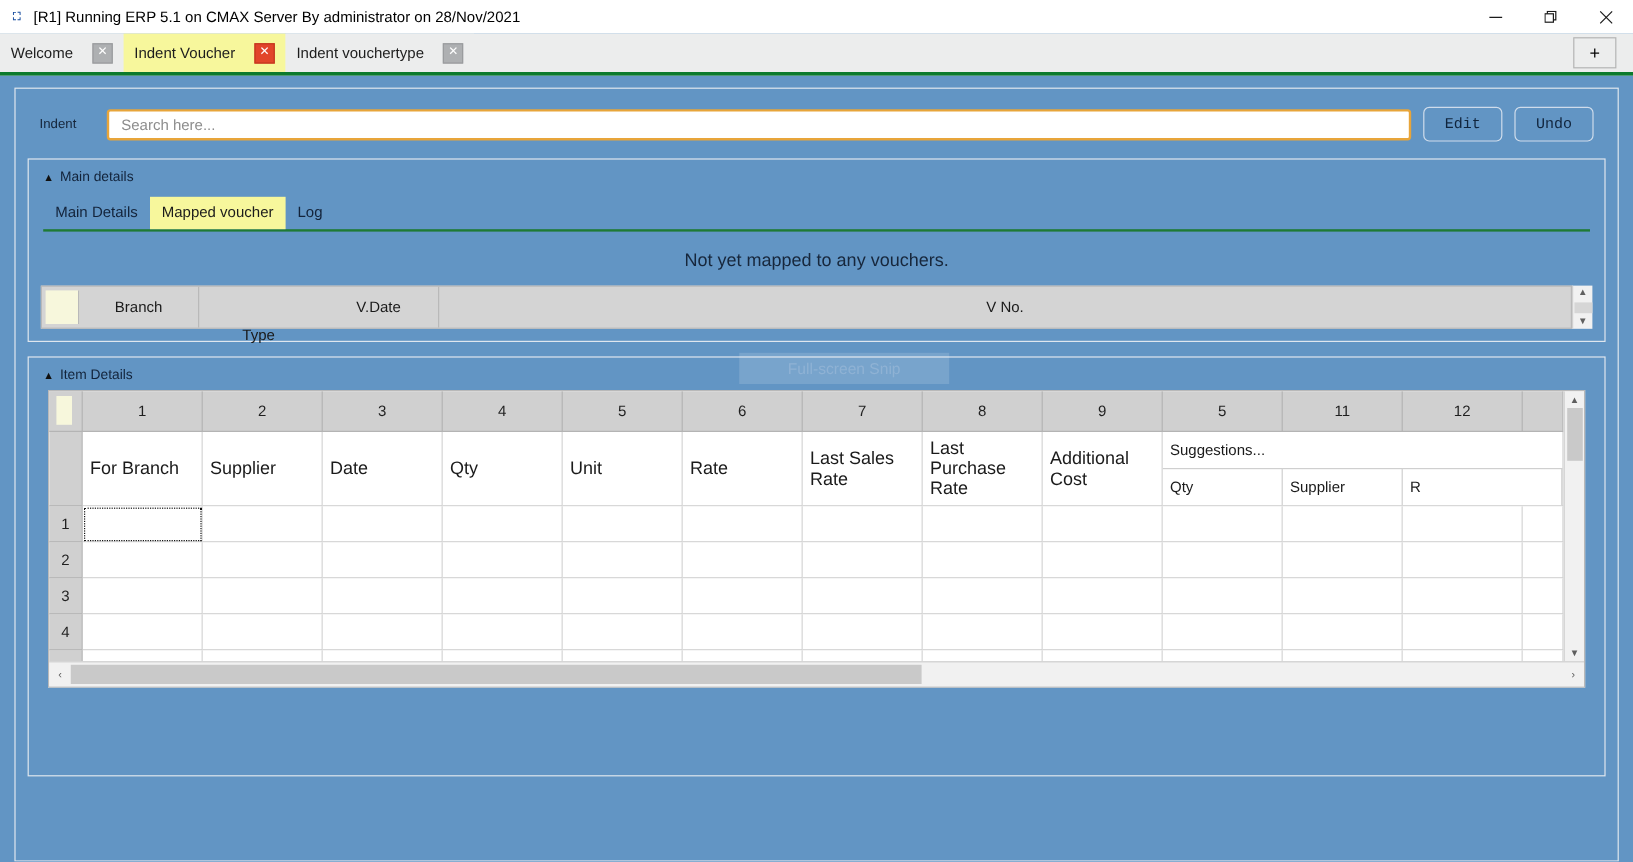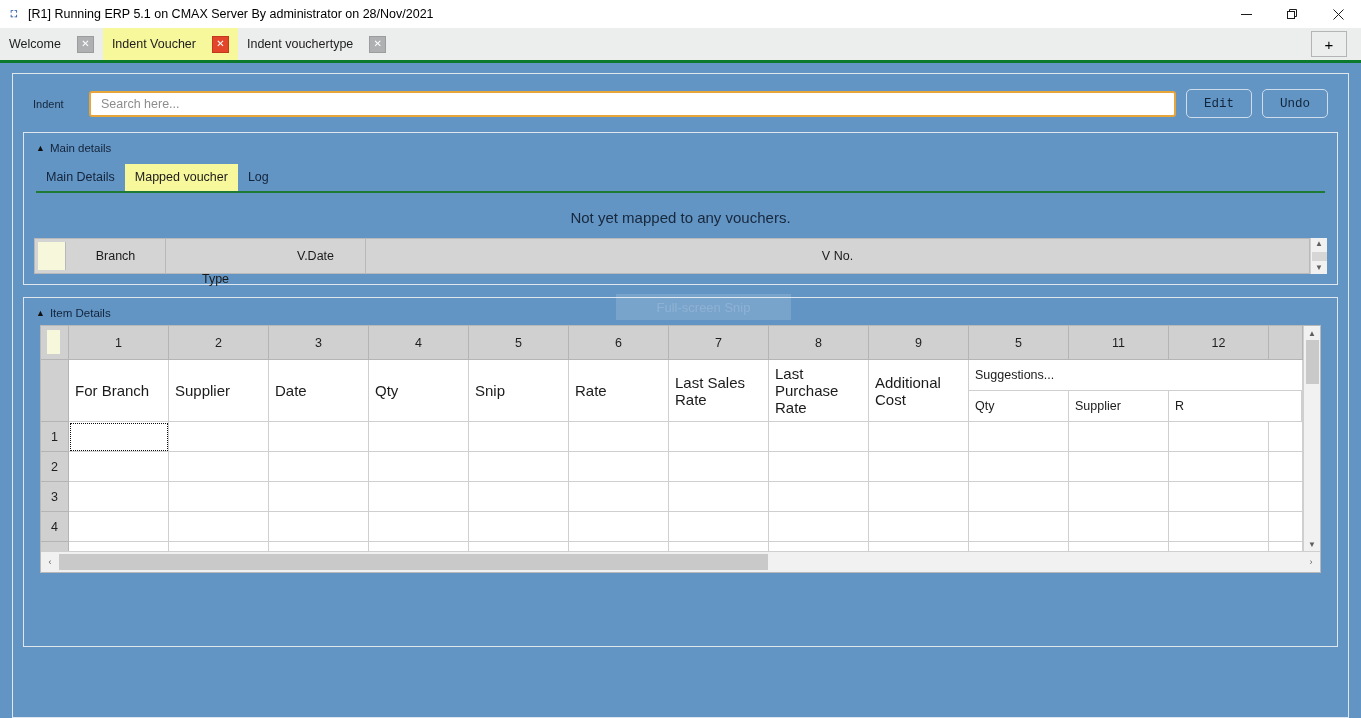--- a/index.html
+++ b/index.html
@@ -551,21 +551,21 @@
                 <div class="colhdr" style="width:100px">12</div>
                 <div class="colhdr" style="flex:1"></div>
               </div>
 
               <div class="fieldrow">
                 <div class="rownum-blank"></div>
                 <div class="fieldcell" style="width:100px">For Branch</div>
                 <div class="fieldcell" style="width:100px">Supplier</div>
                 <div class="fieldcell" style="width:100px">Date</div>
                 <div class="fieldcell" style="width:100px">Qty</div>
-                <div class="fieldcell" style="width:100px">Snip</div>
+                <div class="fieldcell" style="width:100px">Unit</div>
                 <div class="fieldcell" style="width:100px">Rate</div>
                 <div class="fieldcell" style="width:100px">Last Sales Rate</div>
                 <div class="fieldcell" style="width:100px">Last Purchase Rate</div>
                 <div class="fieldcell" style="width:100px">Additional Cost</div>
                 <div class="sugg-block" style="flex:1">
                   <div class="sugg-title">Suggestions...</div>
                   <div class="sugg-subs">
                     <div class="sugg-sub" style="width:100px">Qty</div>
                     <div class="sugg-sub" style="width:100px">Supplier</div>
                     <div class="sugg-sub" style="flex:1">R</div>

